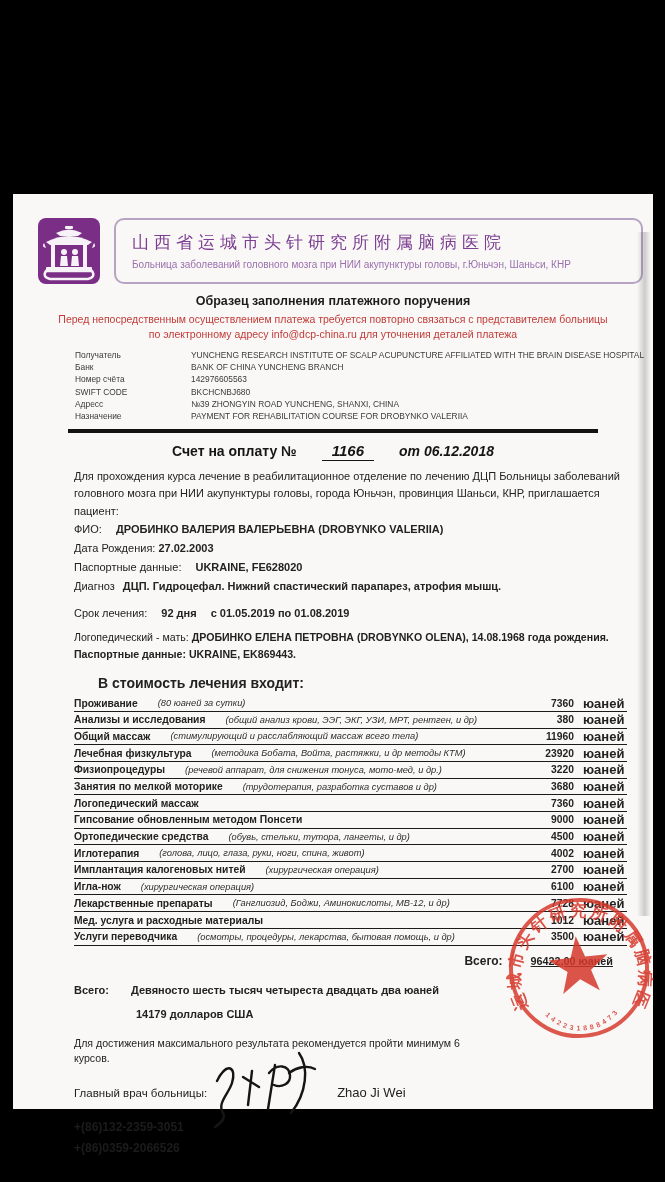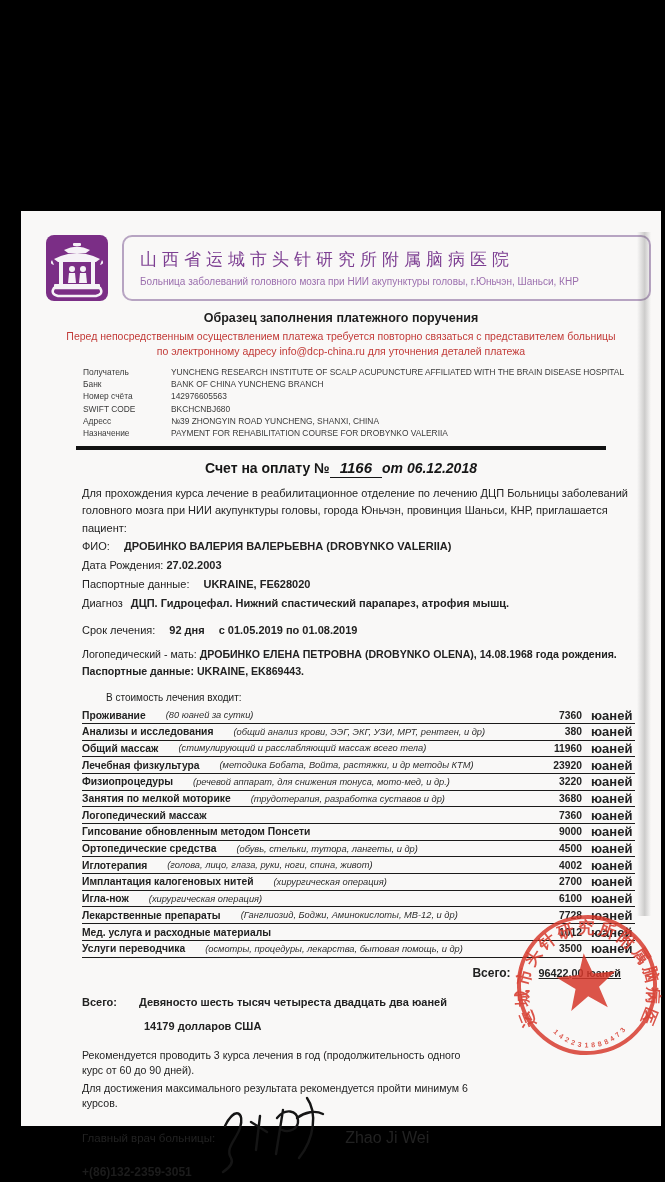--- a/index.html
+++ b/index.html
@@ -1,76 +1,76 @@
 <!DOCTYPE html>
 <html><head>
 <meta charset="utf-8">
 <style>
   html,body{margin:0;padding:0;}
   body{
     width:665px;height:1182px;background:#000;position:relative;overflow:hidden;
     font-family:"Liberation Sans", sans-serif;color:#222;
   }
   .document{
-    position:absolute;left:13px;top:211px;width:640px;height:915px;
-    background:#f9f8f7;box-sizing:border-box;margin-left:8px;
+    position:absolute;left:13px;top:194px;width:640px;height:915px;
+    background:#f9f8f7;box-sizing:border-box;
   }
   .edge-shadow{
     position:absolute;top:232px;right:14px;width:14px;height:684px;
     background:linear-gradient(to right, rgba(0,0,0,0) 0%, rgba(70,70,70,.45) 55%, rgba(0,0,0,0) 100%);
     opacity:.55;pointer-events:none;
   }
   
   .hdr{display:flex;gap:14px;padding:24px 10px 0 25px;align-items:stretch;}
   .logo{width:62px;height:66px;flex:0 0 62px;}
   .hdr-box{
     flex:1;border:2px solid #b7a4c2;border-radius:10px;
     padding:6px 14px 7px 16px;display:flex;flex-direction:column;justify-content:center;
   }
   .hdr-cn{font-size:17px;letter-spacing:5px;color:#7d3f92;font-weight:400;line-height:24px;}
   .hdr-ru{font-size:10px;color:#9b6fae;margin-top:4px;line-height:12px;}
   .form-title{margin-top:10px;text-align:center;font-size:12.5px;font-weight:bold;color:#1d1d1d;}
   .warning{margin:4px 40px 0;text-align:center;font-size:10.5px;line-height:14.5px;color:#c23b38;}
   
   .bank{margin:8px 0 0 62px;}
-  .bank-row{display:flex;font-size:8.4px;line-height:12.2px;color:#3a3a3a;}
+  .bank-row{display:flex;font-size:8.4px;line-height:12.2px;color:#3a3a3a;gap:28px;}
   .bank-label{flex:0 0 88px;}
   .bank-value{flex:1;}
   .rule-thick{margin:7px 55px 0 55px;height:3.5px;background:#121212;}
   
-  .inv-title{display:flex;justify-content:center;align-items:baseline;gap:0;margin-top:9px;font-size:14px;font-weight:bold;color:#161616;}
+  .inv-title{display:flex;justify-content:center;align-items:baseline;gap:25px;margin-top:9px;font-size:14px;font-weight:bold;color:#161616;}
   .inv-no{font-style:italic;font-size:15px;border-bottom:1.6px solid #161616;padding:0 10px 1px;}
   .inv-date{font-style:italic;}
   .main{padding:0 26px 0 61px;}
   .intro{margin-top:7px;font-size:11px;line-height:17.5px;color:#222;}
   .line{font-size:11px;line-height:19px;}
   .line .lbl{font-weight:400;}
   .line .val{font-weight:bold;}
   .sp{display:inline-block;width:14px;}
   .mother{font-size:10.6px;line-height:17px;margin-top:6px;}
-  .services-heading{margin-top:12px;font-size:10px;font-weight:normal;padding-left:24px;}
+  .services-heading{margin-top:12px;font-size:14px;font-weight:bold;padding-left:24px;}
   
   .svc{margin-top:4px;}
   .svc-row{display:flex;align-items:center;height:15.7px;border-bottom:1.4px solid #1b1b1b;}
   .svc-name{font-weight:bold;font-size:10.3px;white-space:nowrap;}
   .svc-desc{font-style:italic;font-size:9.3px;color:#2e2e2e;margin-left:20px;white-space:nowrap;}
   .svc-fill{flex:1;}
   .svc-price{font-weight:bold;font-size:10.3px;min-width:46px;text-align:right;}
   .svc-cur{font-weight:600;font-size:13px;width:44px;text-align:left;padding-left:9px;}
   .total-line{display:flex;justify-content:flex-end;align-items:baseline;margin-top:8px;padding-right:14px;gap:28px;}
   .total-lbl{font-weight:bold;font-size:12px;}
   .total-val{font-weight:bold;font-size:10.8px;text-decoration:underline;}
   .words{margin-top:10px;font-size:11px;line-height:24px;}
   .words .w-lbl{font-weight:bold;margin-right:22px;}
   .words .w-val{font-weight:bold;}
   .usd{font-weight:bold;font-size:11px;margin-left:62px;text-align:right;}
   .recs{margin-top:10px;width:390px;font-size:10.6px;line-height:15.5px;color:#242424;}
   .recs p{margin:0 0 2px;}
   .chief{display:flex;align-items:center;margin-top:2px;font-size:11.5px;}
-  .chief-name{font-size:16px;margin-left:14px;}
+  .chief-name{font-size:13px;margin-left:14px;}
   .sig{margin:-26px 0 -18px -4px;}
   .phones{font-size:12px;line-height:21px;font-weight:600;color:#1c1c1c;}
   .stamp{position:absolute;left:486px;top:694px;transform:rotate(-6deg);opacity:.92;}
 </style>
 </head>
 <body>
 
 <div class="document">
 
   <div class="hdr">
@@ -277,21 +277,20 @@
       <span class="total-lbl">Всего:</span>
       <span class="total-val">96422,00 юаней</span>
     </div>
 
     <div class="words">
       <span class="w-lbl">Всего:</span><span class="w-val">Девяносто шесть тысяч четыреста двадцать два юаней</span><br>
       <span class="usd">14179 долларов США</span>
     </div>
 
     <div class="recs">
-        <p>Рекомендуется проводить 3 курса лечения в год (продолжительность одного курс от 60 до 90 дней).</p>
         <p>Для достижения максимального результата рекомендуется пройти минимум 6 курсов.</p>
       </div>
 
     <div class="chief">
       <span>Главный врач больницы:</span>
       <svg class="sig" width="120" height="92" viewBox="0 0 120 92">
         <g fill="none" stroke="#151515" stroke-width="2.4" stroke-linecap="round">
           <path d="M14 38 C24 18 34 24 29 40 C25 52 14 60 20 70 C23 75 18 80 12 84"></path>
           <path d="M40 34 l16 10 M49 28 l-4 34"></path>
           <path d="M66 30 c8 -10 20 -8 21 2 c1 9 -9 13 -16 10 M72 22 l-7 44"></path>

